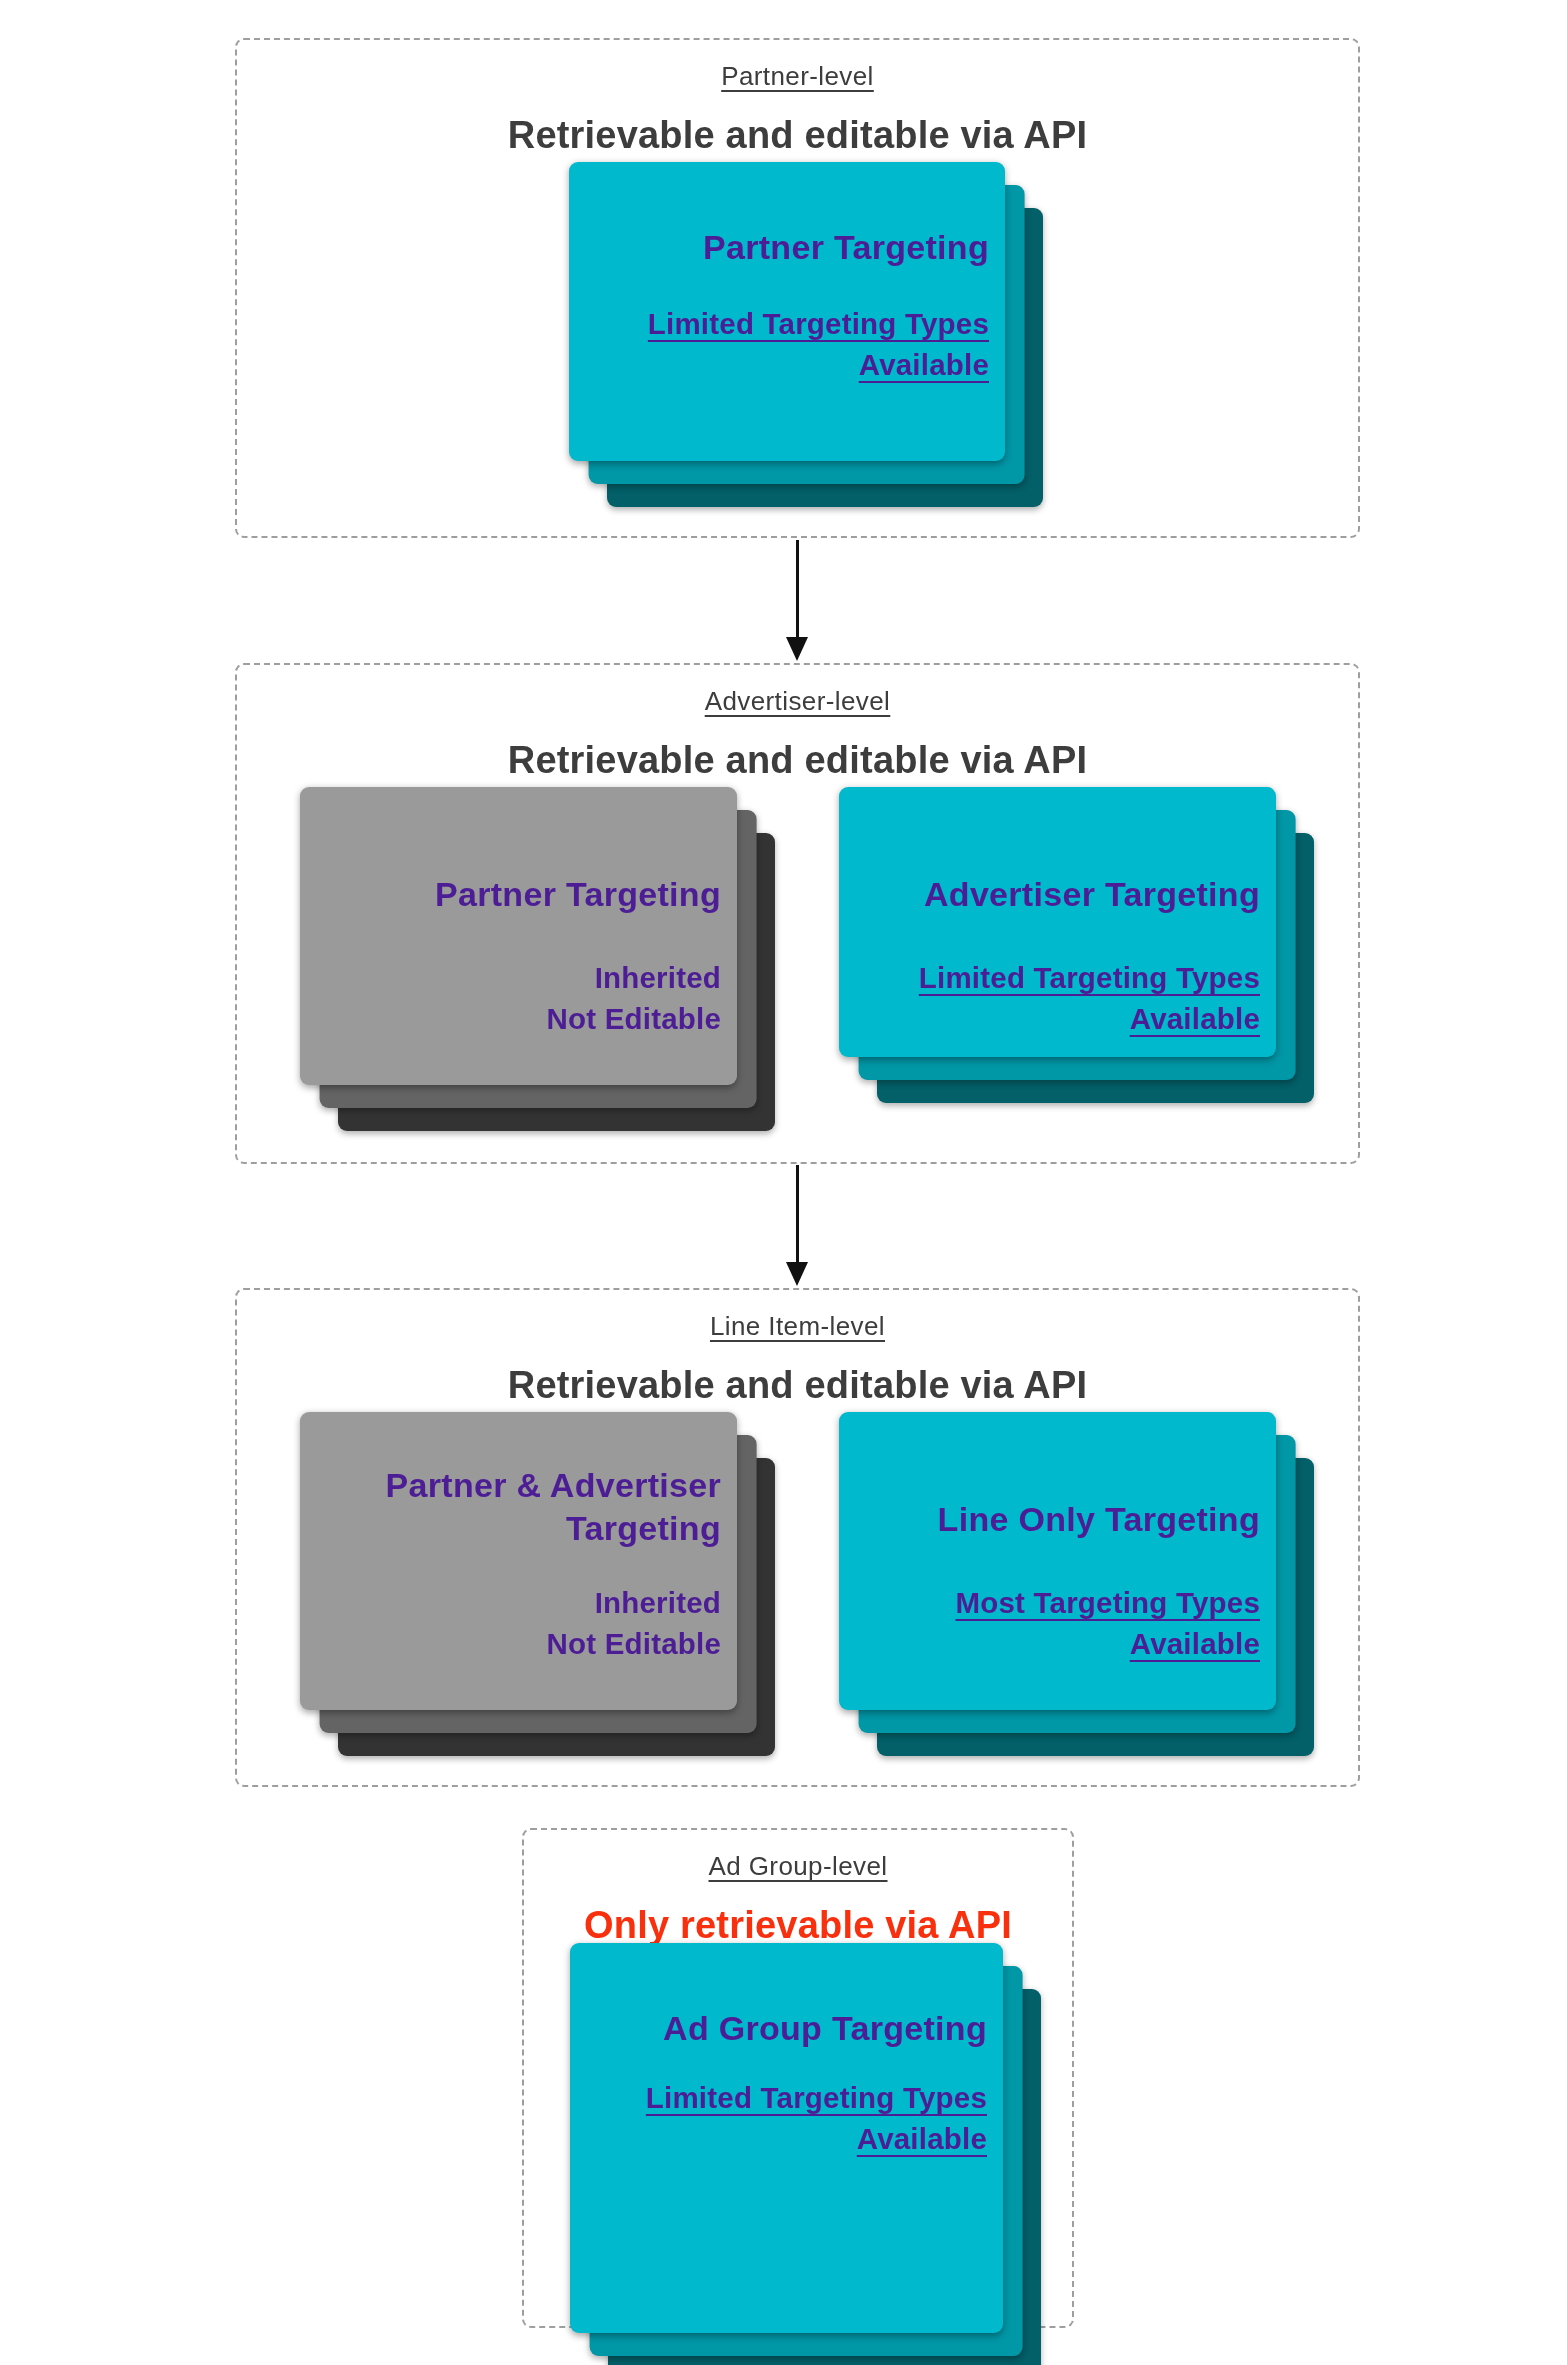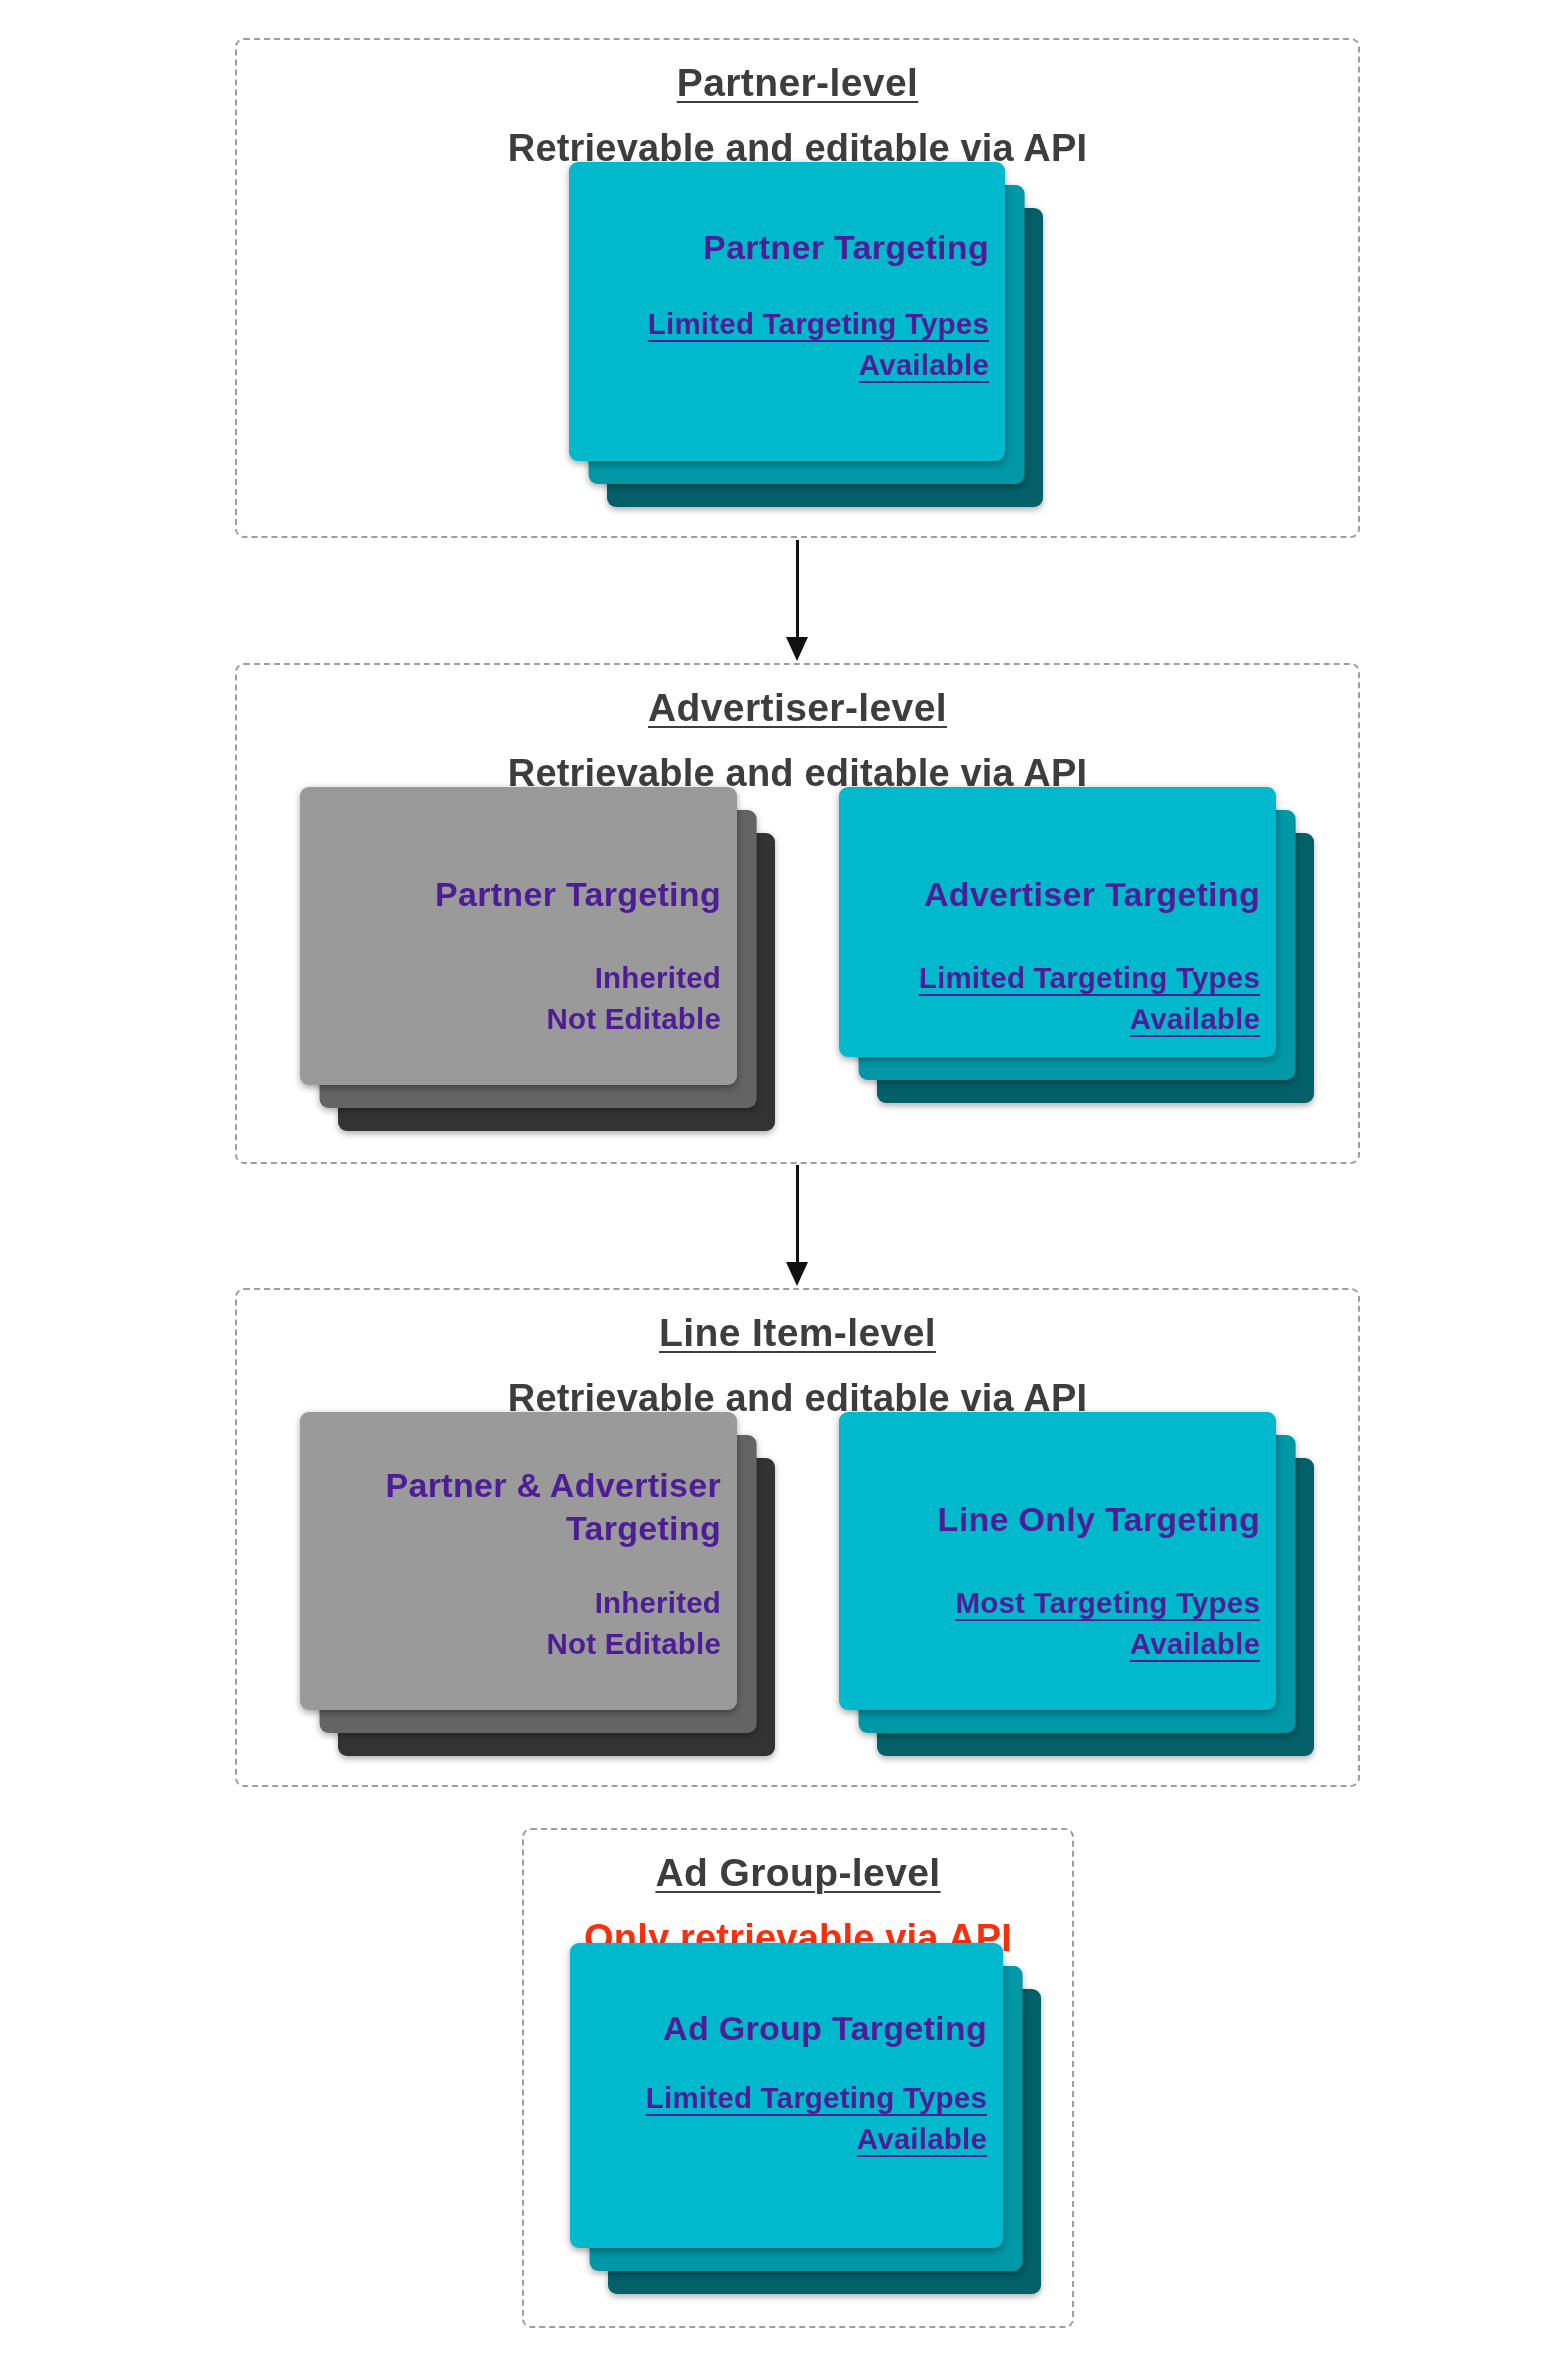--- a/index.html
+++ b/index.html
@@ -14,22 +14,22 @@
 
   .panel{
     position:absolute;
     border:2.7px dashed var(--dash);
     border-radius:9px;
     background:#ffffff;
     text-align:center;
   }
   .panel-title{
     margin-top:21.4px;
-    font-size:39px;
-    font-weight:700;
+    font-size:26px;
+    font-weight:400;
     color:var(--heading);
     text-decoration:underline;
     text-decoration-thickness:1.8px;
     text-underline-offset:5.4px;
     letter-spacing:0.4px;
   }
   .panel-subtitle{
     margin-top:22px;
     font-size:38px;
     font-weight:700;
@@ -192,21 +192,21 @@
           <span>Available</span>
         </div>
       </div>
     </div>
   </section>
 
   <section class="panel" style="left:522px;top:1828px;width:552px;height:500px;">
     <div class="panel-title">Ad Group-level</div>
     <div class="panel-subtitle red">Only retrievable via API</div>
 
-    <div class="stack cyan" style="left:46px;top:113px;width:433px;height:305px;text-decoration:underline;">
+    <div class="stack cyan" style="left:46px;top:113px;width:433px;height:390px;text-decoration:underline;">
       <div class="layer l3"></div>
       <div class="layer l2"></div>
       <div class="card c-tight">
         <div class="card-title">Ad Group Targeting</div>
         <div class="card-sub u">
           <span>Limited Targeting Types</span>
           <span>Available</span>
         </div>
       </div>
     </div>

